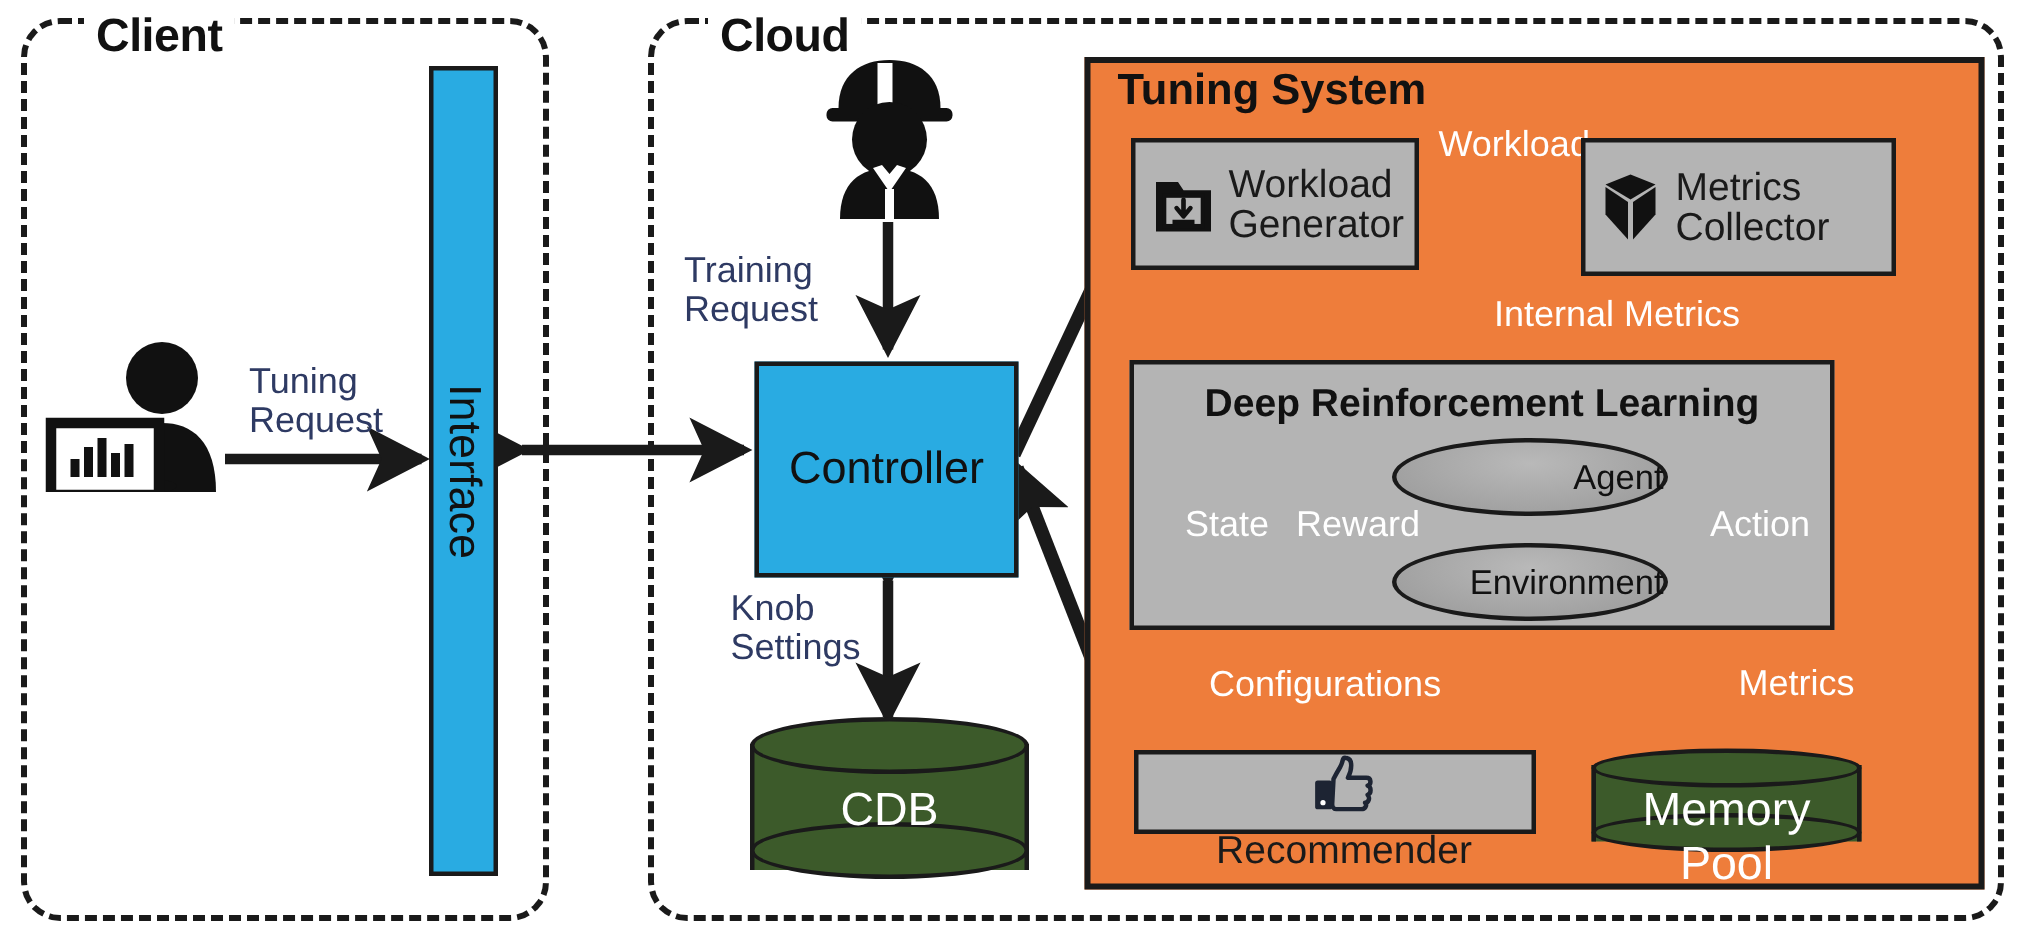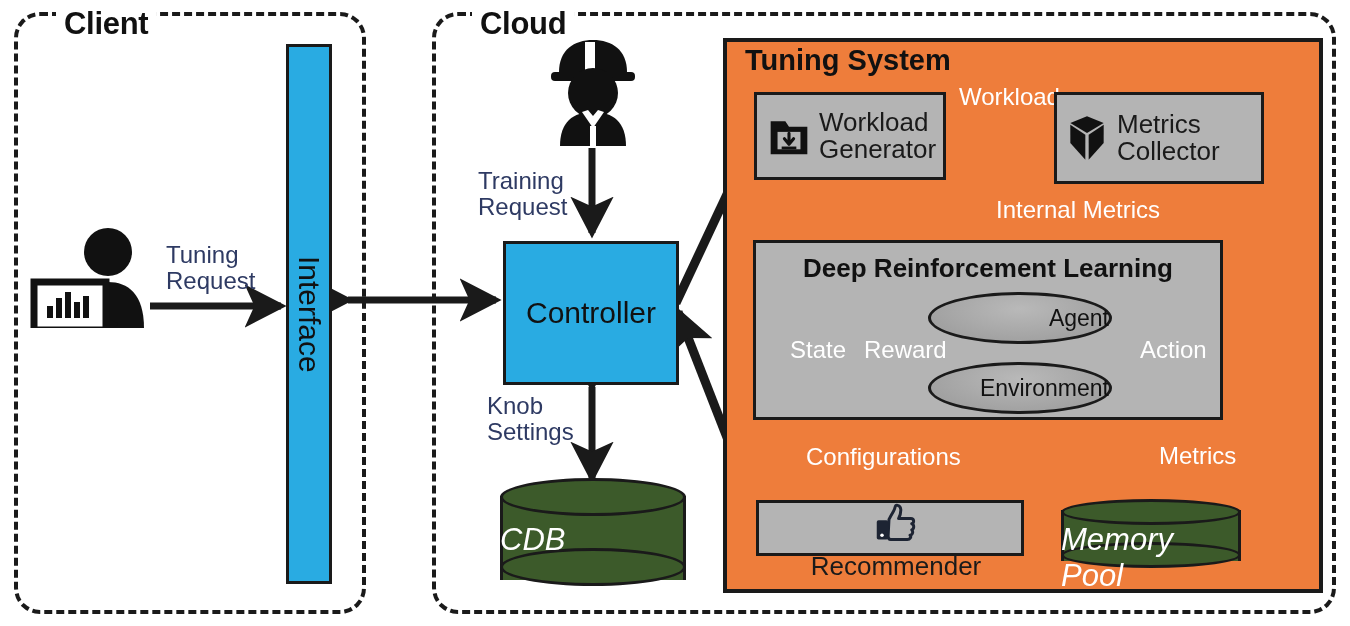--- a/index.html
+++ b/index.html
@@ -135,24 +135,24 @@
   .cyl-top, .cyl-bottom {
     position: absolute;
     left: 0; width: 100%;
     background: #3C5A2A;
     border: 3px solid #1a1a1a;
     border-radius: 50%;
   }
   .cyl-label {
     position: absolute;
     left: 0; width: 100%;
+    text-align: center;
     color: #ffffff;
     font-size: 31px;
     z-index: 3;
-    font-style: italic;
   }
 
   
   .lbl {
     position: absolute;
     white-space: pre-line;
     line-height: 1.08;
   }
   .lbl-navy { color: #2E3A63; font-size: 24px; }
   .lbl-white { color: #ffffff; font-size: 24px; }
@@ -239,21 +239,21 @@
       <path d="M13,36 C13,14 28,4 47,4 C66,4 81,14 81,36 Z" fill="#111111"></path>
       <rect x="39" y="6" width="10" height="30" fill="#ffffff"></rect>
       <rect x="5" y="36" width="84" height="9" rx="4" fill="#111111"></rect>
       <circle cx="47" cy="57" r="25" fill="#111111"></circle>
       <path d="M14,110 C14,86 27,76 47,76 C67,76 80,86 80,110 Z" fill="#111111"></path>
       <path d="M36,76 L47,92 L58,76 L52,74 L47,80 L42,74 Z" fill="#ffffff"></path>
       <rect x="44" y="90" width="6" height="20" fill="#ffffff"></rect>
     </svg>
   </div>
 
-  <div class="lbl lbl-navy" style="left:478px; top:168px;">Training
+  <div class="lbl lbl-navy" style="left:456px; top:168px;">Training
 Request</div>
 
   <div class="blue-box" style="left:503px; top:241px; width:176px; height:144px;">
     <span>Controller</span>
   </div>
 
   <div class="lbl lbl-navy" style="left:487px; top:393px;">Knob
 Settings</div>
 
   <div class="cylinder" style="left:500px; top:478px; width:186px; height:120px;">

